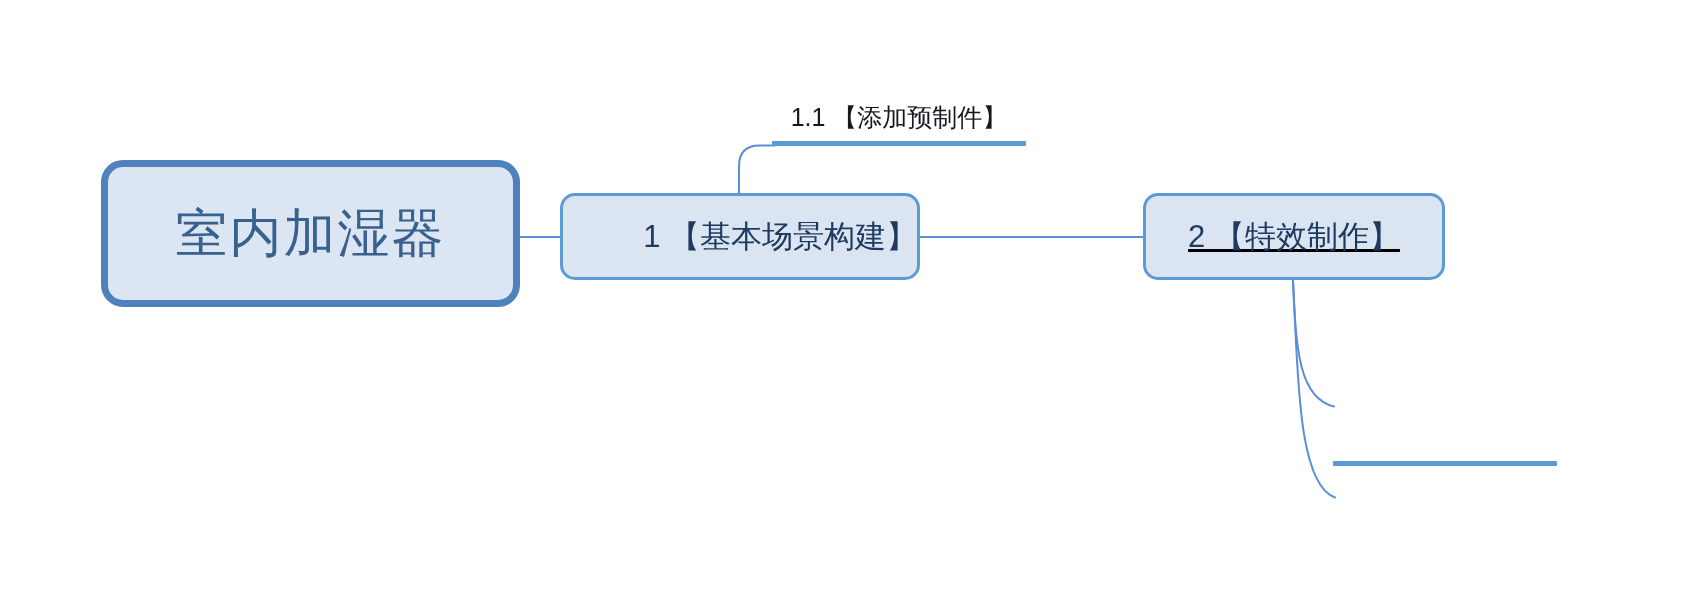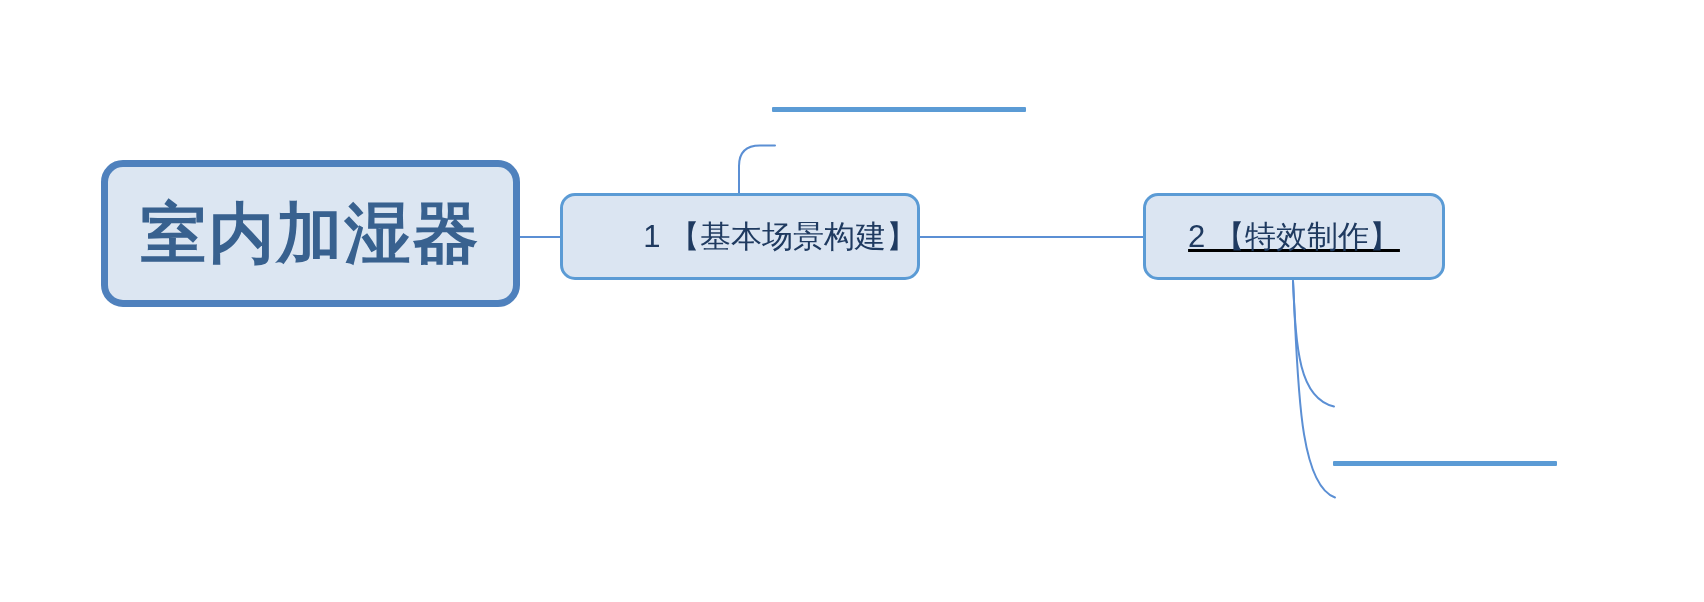--- a/index.html
+++ b/index.html
@@ -37,24 +37,23 @@
   }
   .root-node {
     left: 101px; top: 160px;
     width: 419px; height: 147px;
     background: var(--root_fill, #dce6f2);
     border: 7px solid var(--root_border, #4f81bd);
     border-radius: 22px;
   }
   .root-node .node-label {
     color: var(--root_text, #38618f);
-    font-size: 66px;
+    font-size: 52px;
     letter-spacing: 2px;
     white-space: nowrap;
-    font-weight: bold;
   }
   .topic-node {
     background: var(--topic_fill, #dbe5f2);
     border: 3px solid var(--topic_border, #5b9bd5);
     border-radius: 15px;
   }
   .topic-node .node-label {
     color: var(--topic_text, #1f3a60);
     font-size: 31px;
     white-space: nowrap;
@@ -102,20 +101,21 @@
 
   <div class="node topic-node topic-1">
     <span class="node-label">1 【基本场景构建】</span>
   </div>
 
   <div class="node topic-node topic-2">
     <span class="node-label">2 【特效制作】</span>
   </div>
 
   <div class="subtopic subtopic-1-1">
+    <span class="subtopic-label">1.1 【添加预制件】</span>
     <div class="subtopic-underline"></div>
   </div>
 
 
   <div class="subtopic subtopic-2-2">
     <div class="subtopic-underline"></div>
   </div>
 
 </div>
 

